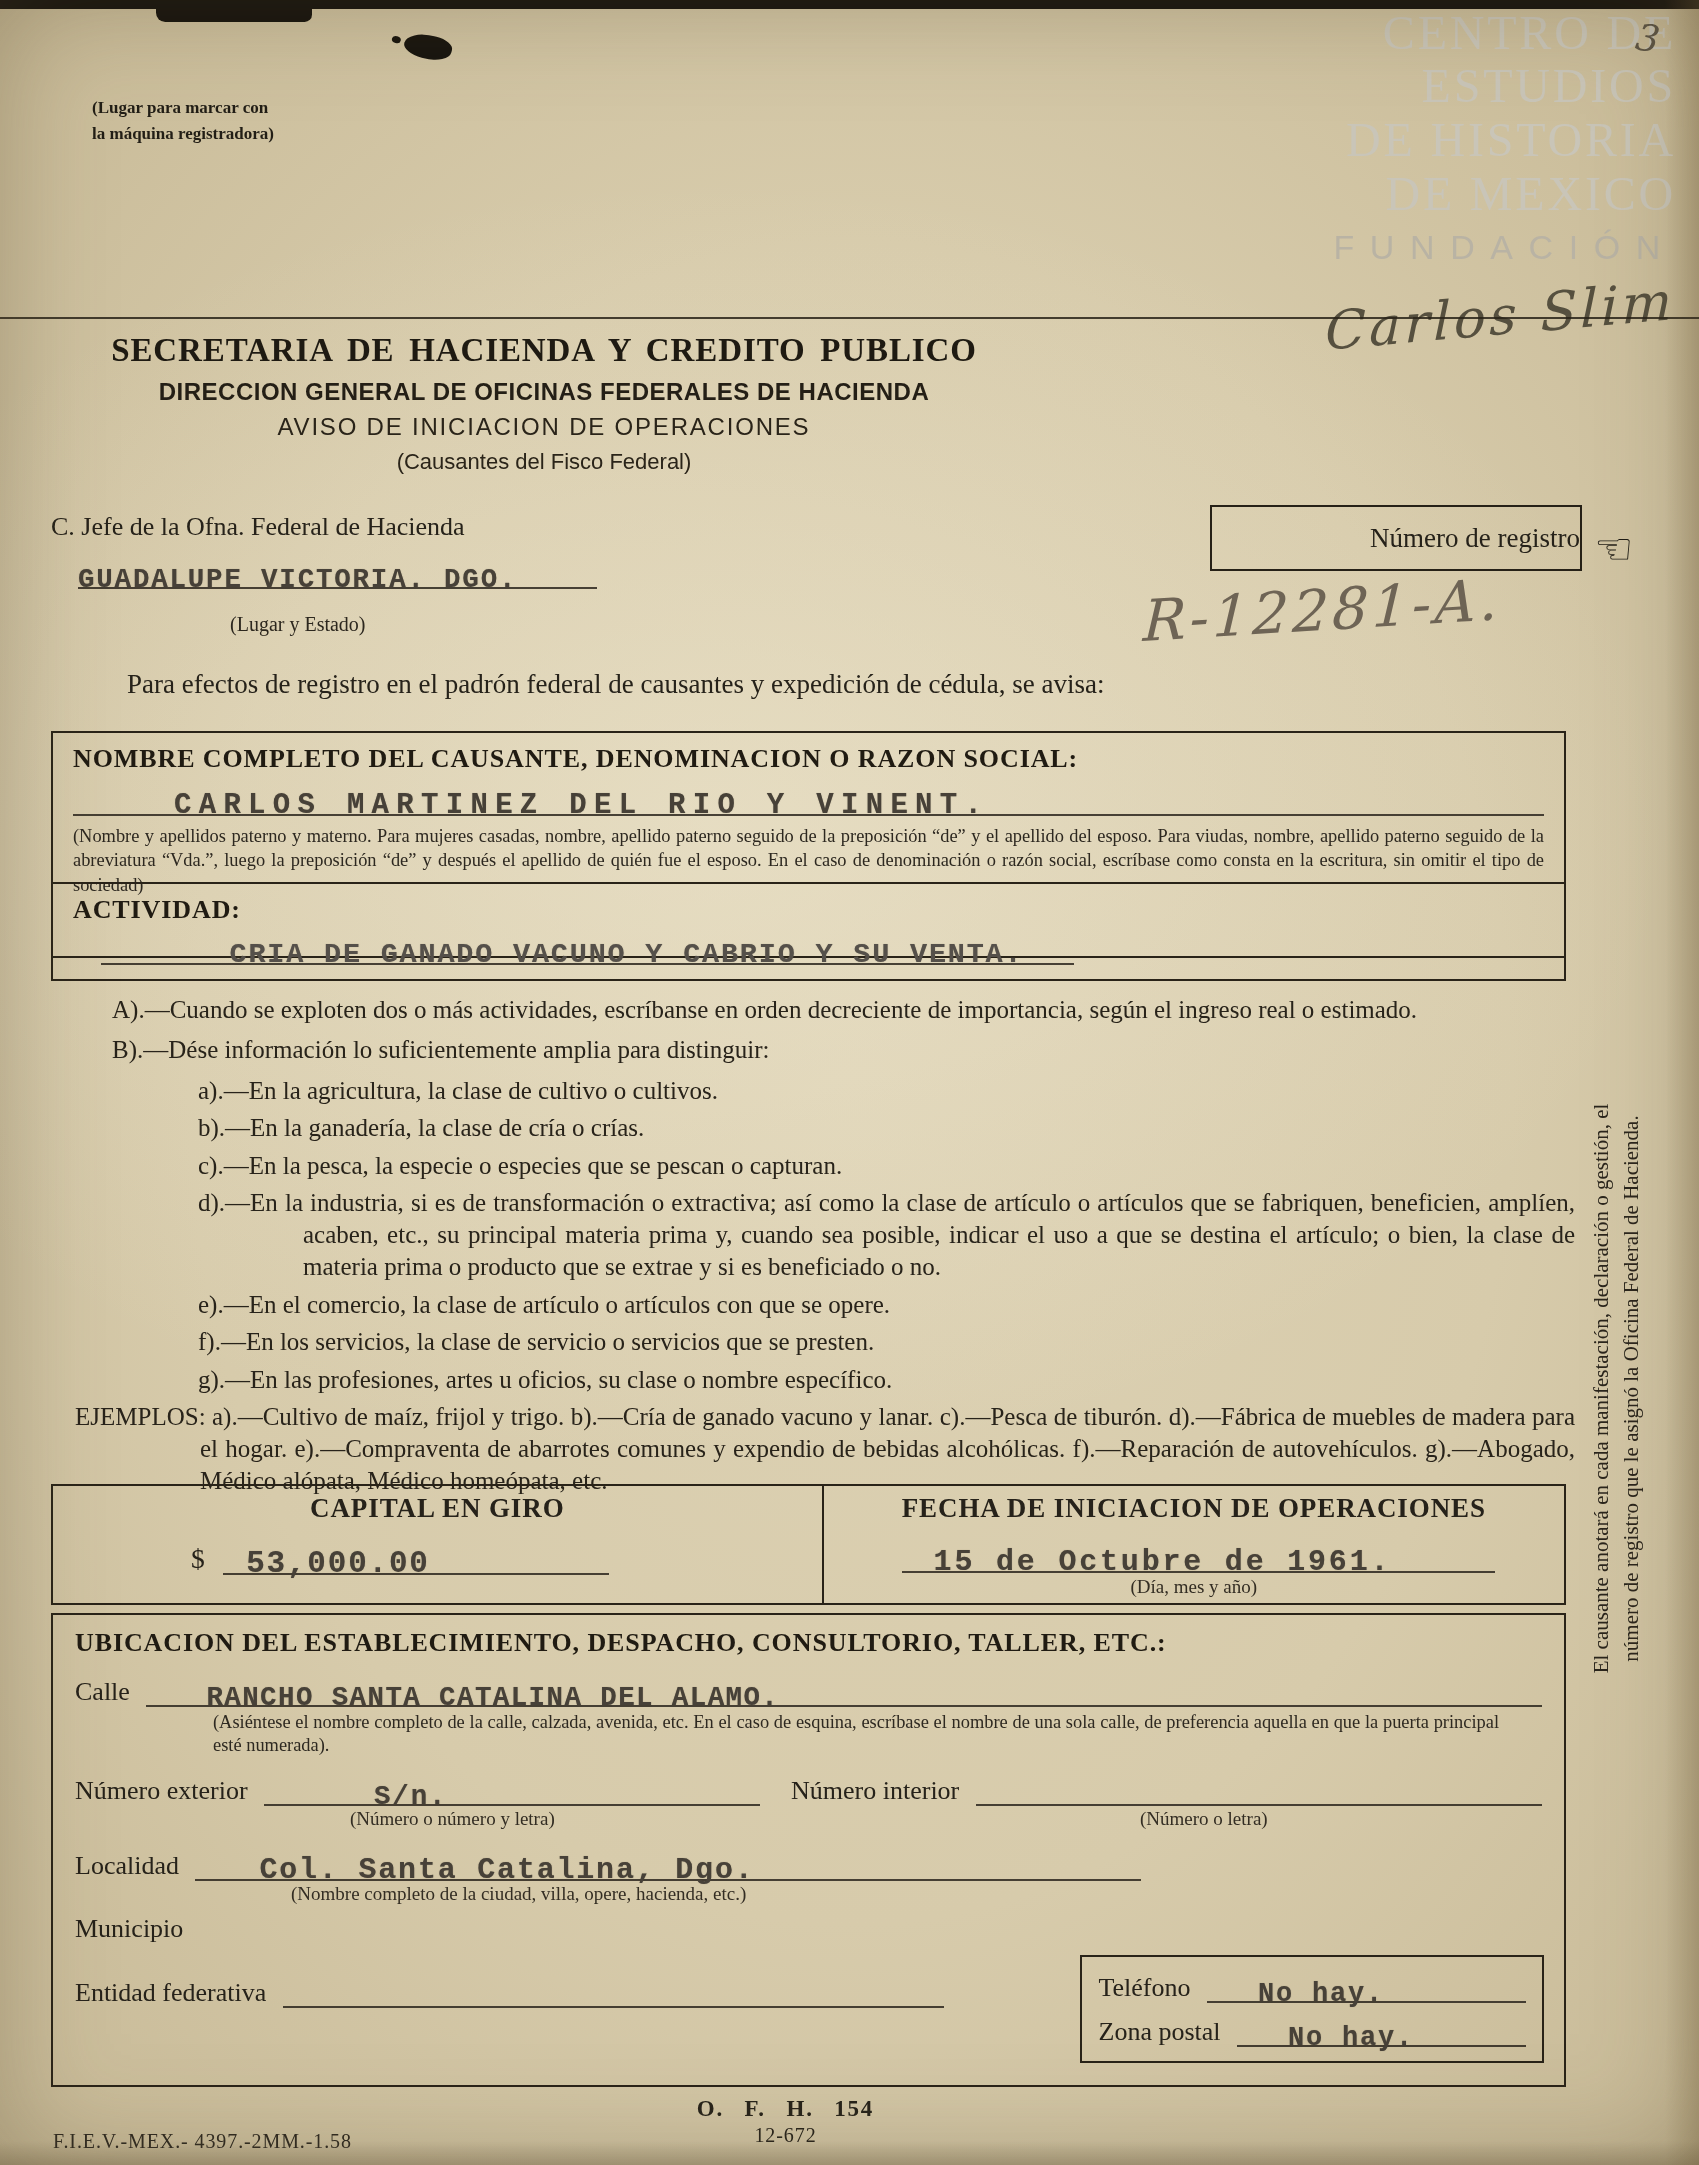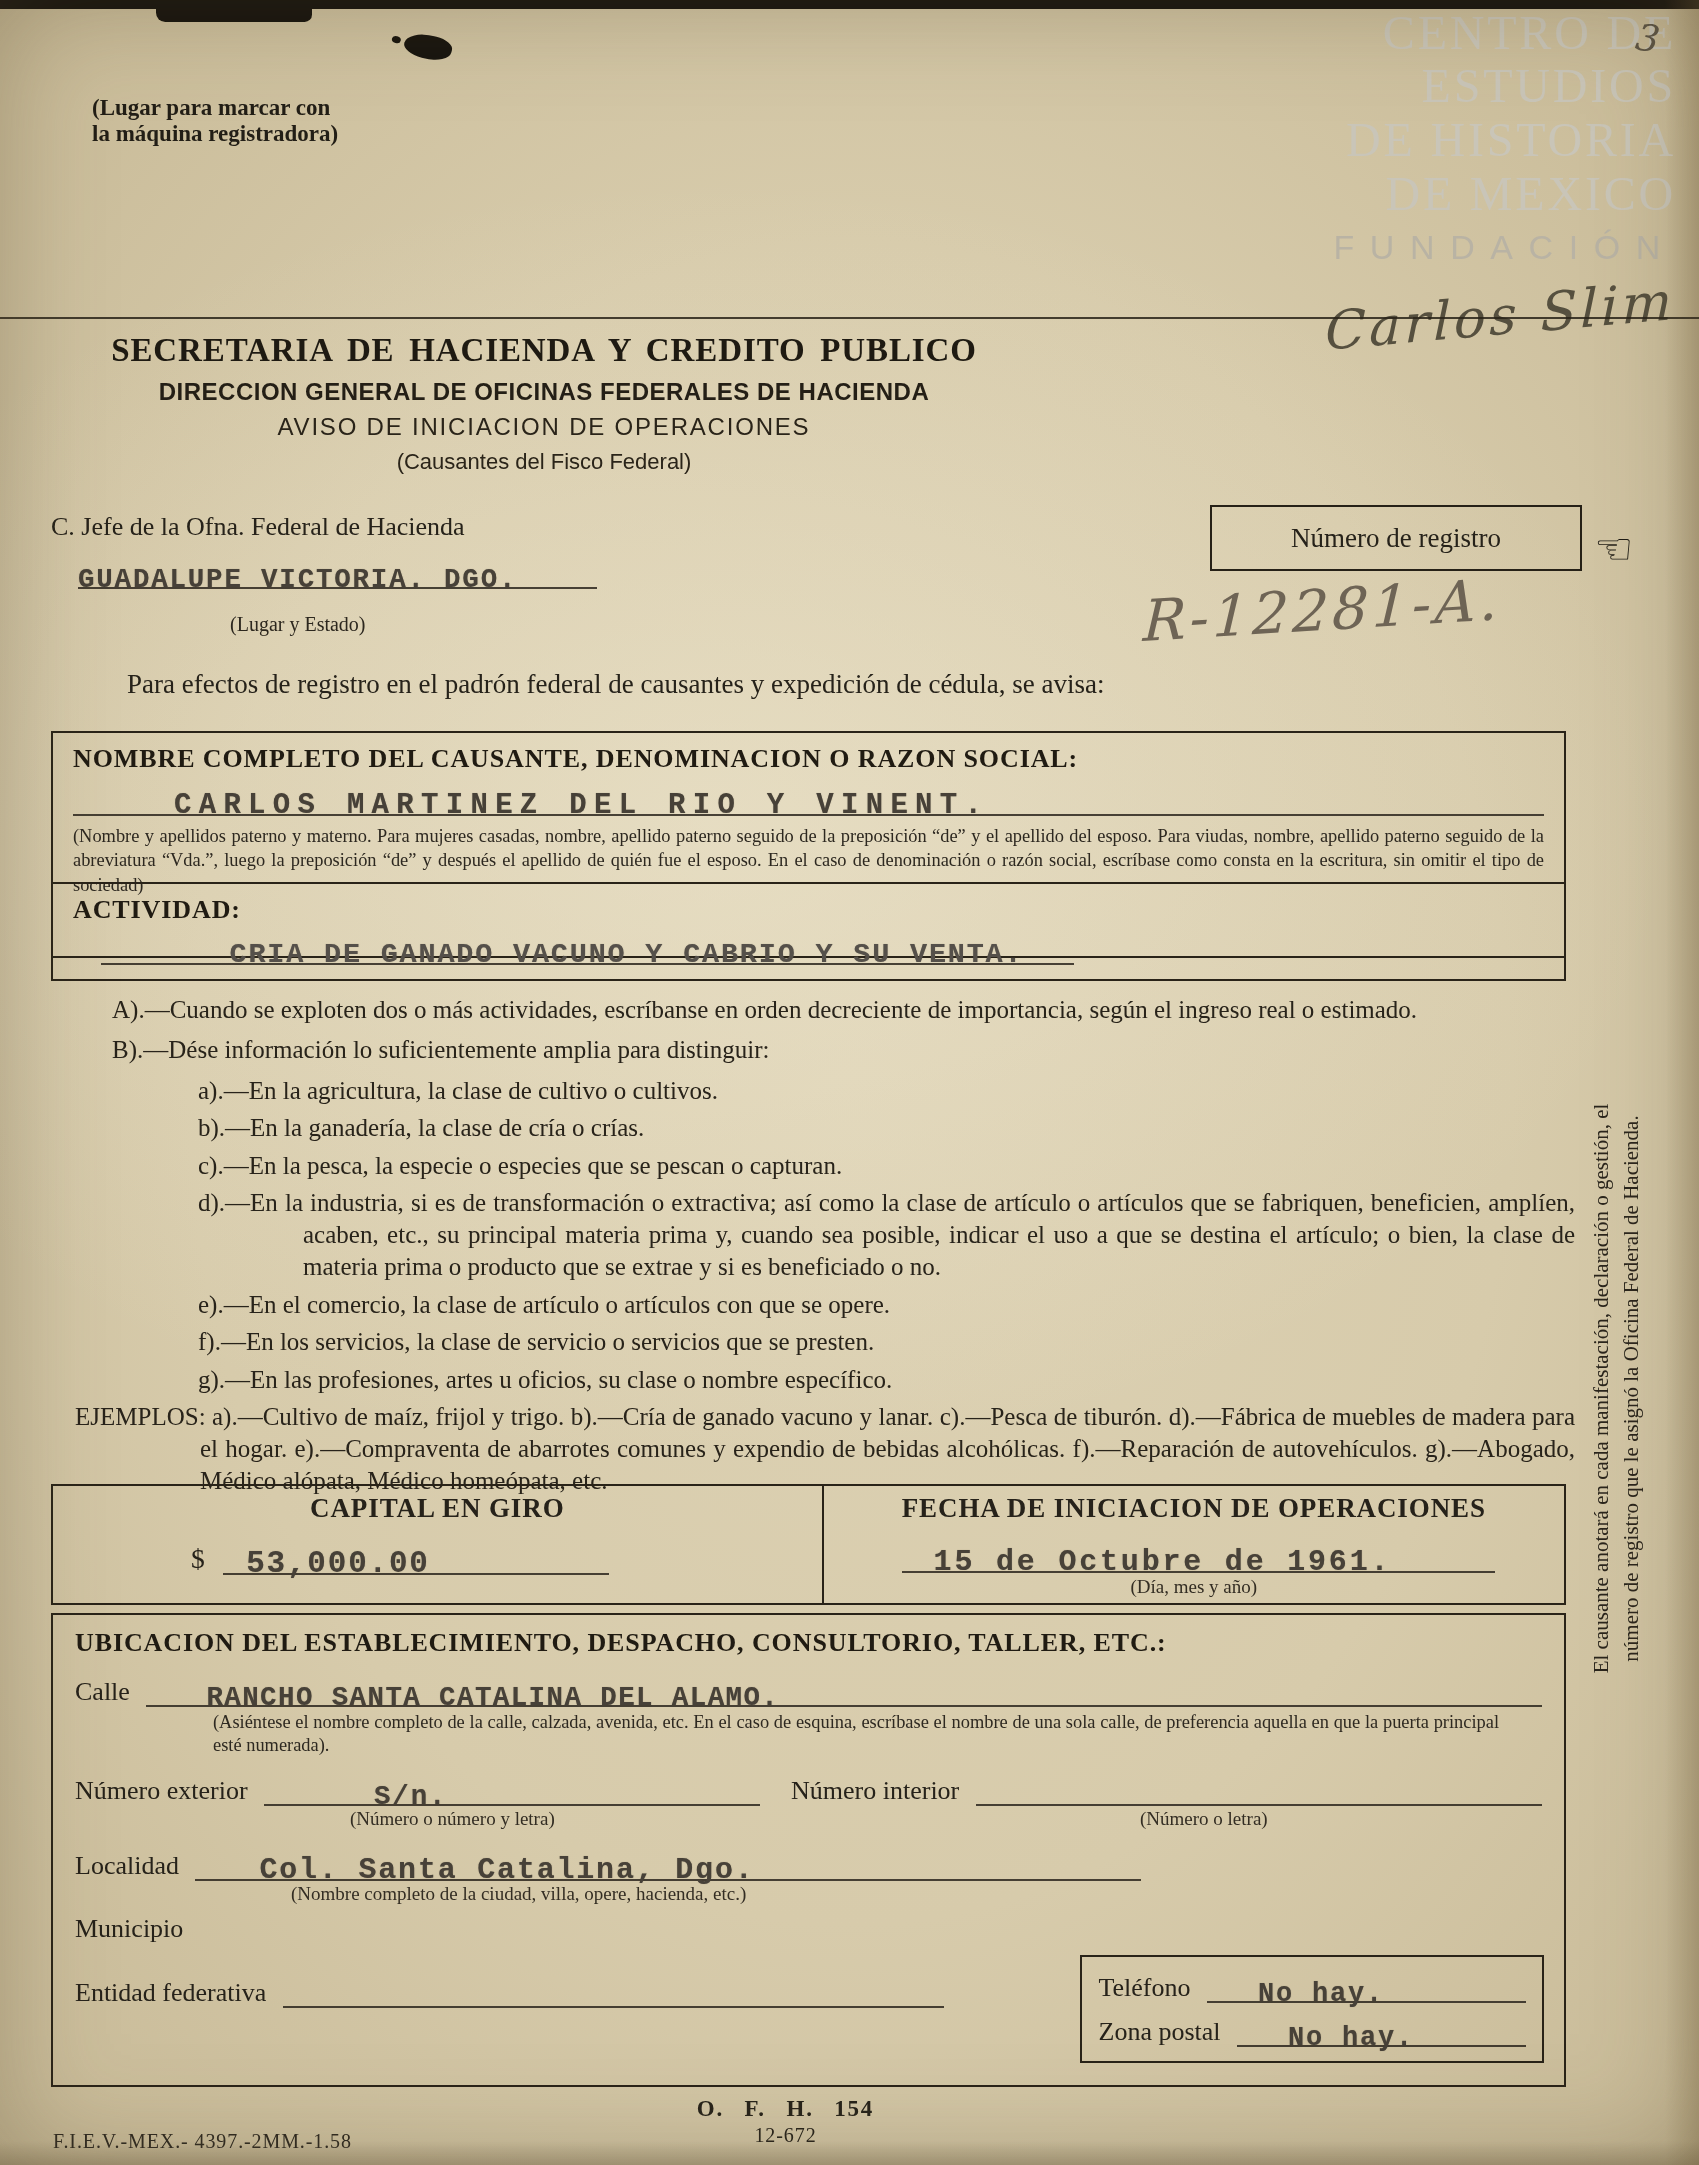--- a/index.html
+++ b/index.html
@@ -27,34 +27,34 @@
 
   
   .watermark { position:absolute; top:5.5px; right:24px; text-align:right; line-height:1.12; }
   .wm-line { font-family:"Liberation Serif", serif; font-size:48px; color:#c9c5b8; letter-spacing:2.8px; }
   .wm-foundation { font-family:"Liberation Sans", sans-serif; font-size:34px; color:#b9b3a4; letter-spacing:15.6px; margin-top:7.3px; }
   .wm-signature { font-family:"DejaVu Serif", serif; font-style:italic; font-size:53px; color:#56503f;
     transform:rotate(-5deg) skewX(-6deg); transform-origin:right center; margin-top:5.5px; letter-spacing:3.7px; }
   .page-num { position:absolute; left:1636px; top:16.5px; font-family:"DejaVu Serif", serif; font-style:italic;
     font-size:37px; color:#5c5445; transform:rotate(9deg); }
 
-  .stamp-note { position:absolute; left:92px; top:95px; font-size:23px; font-weight:bold; line-height:26px; color:#221e16; }
+  .stamp-note { position:absolute; left:92px; top:95px; font-size:17px; font-weight:bold; line-height:26px; color:#221e16; }
 
   .full-rule { position:absolute; left:0; right:0; top:317px; border-top:2.8px solid rgba(40,34,24,0.85); }
 
   
   .header { position:absolute; left:0; top:332px; width:1088px; text-align:center; }
   .h-title { font-size:33px; font-weight:bold; letter-spacing:0.9px; word-spacing:5.5px; color:#1e1a12; }
   .h-sub1 { font-family:"Liberation Sans", sans-serif; font-size:24px; font-weight:bold; letter-spacing:0.5px; margin-top:9.2px; color:#241f16; }
   .h-sub2 { font-family:"Liberation Sans", sans-serif; font-size:24px; letter-spacing:1.8px; margin-top:7.3px; color:#2a2419; }
   .h-sub3 { font-family:"Liberation Sans", sans-serif; font-size:22px; margin-top:7.3px; color:#2a2419; }
 
   .addressee-label { position:absolute; left:51px; top:512px; font-size:26px; }
   .registry-box { position:absolute; left:1210px; top:505px; width:372px; height:66px; border:2.8px solid #262117;
-    display:flex; align-items:center; justify-content:center; font-size:27px; }
+    display:flex; align-items:center; justify-content:flex-end; font-size:27px; }
   .manicule { position:absolute; left:1594px; top:523px; font-size:44px; color:#1c1913; }
 
   .rule-row { border-bottom:2.8px solid rgba(44,38,29,0.85); display:flex; align-items:flex-end; height:40px; }
   .typed { font-family:"Liberation Mono","DejaVu Sans Mono",monospace; font-weight:700; color:#474138;
     transform:translateY(8.3px); text-shadow:0 0 0.9px rgba(64,57,45,0.45); white-space:nowrap; font-size:27.5px; letter-spacing:1.8px; }
   .typed.big { font-size:29px; }
 
   .place-line { position:absolute; left:78px; top:549px; width:519px; }
   .place-caption { position:absolute; left:230px; top:613px; font-size:20px; color:#2c271e; }
 

